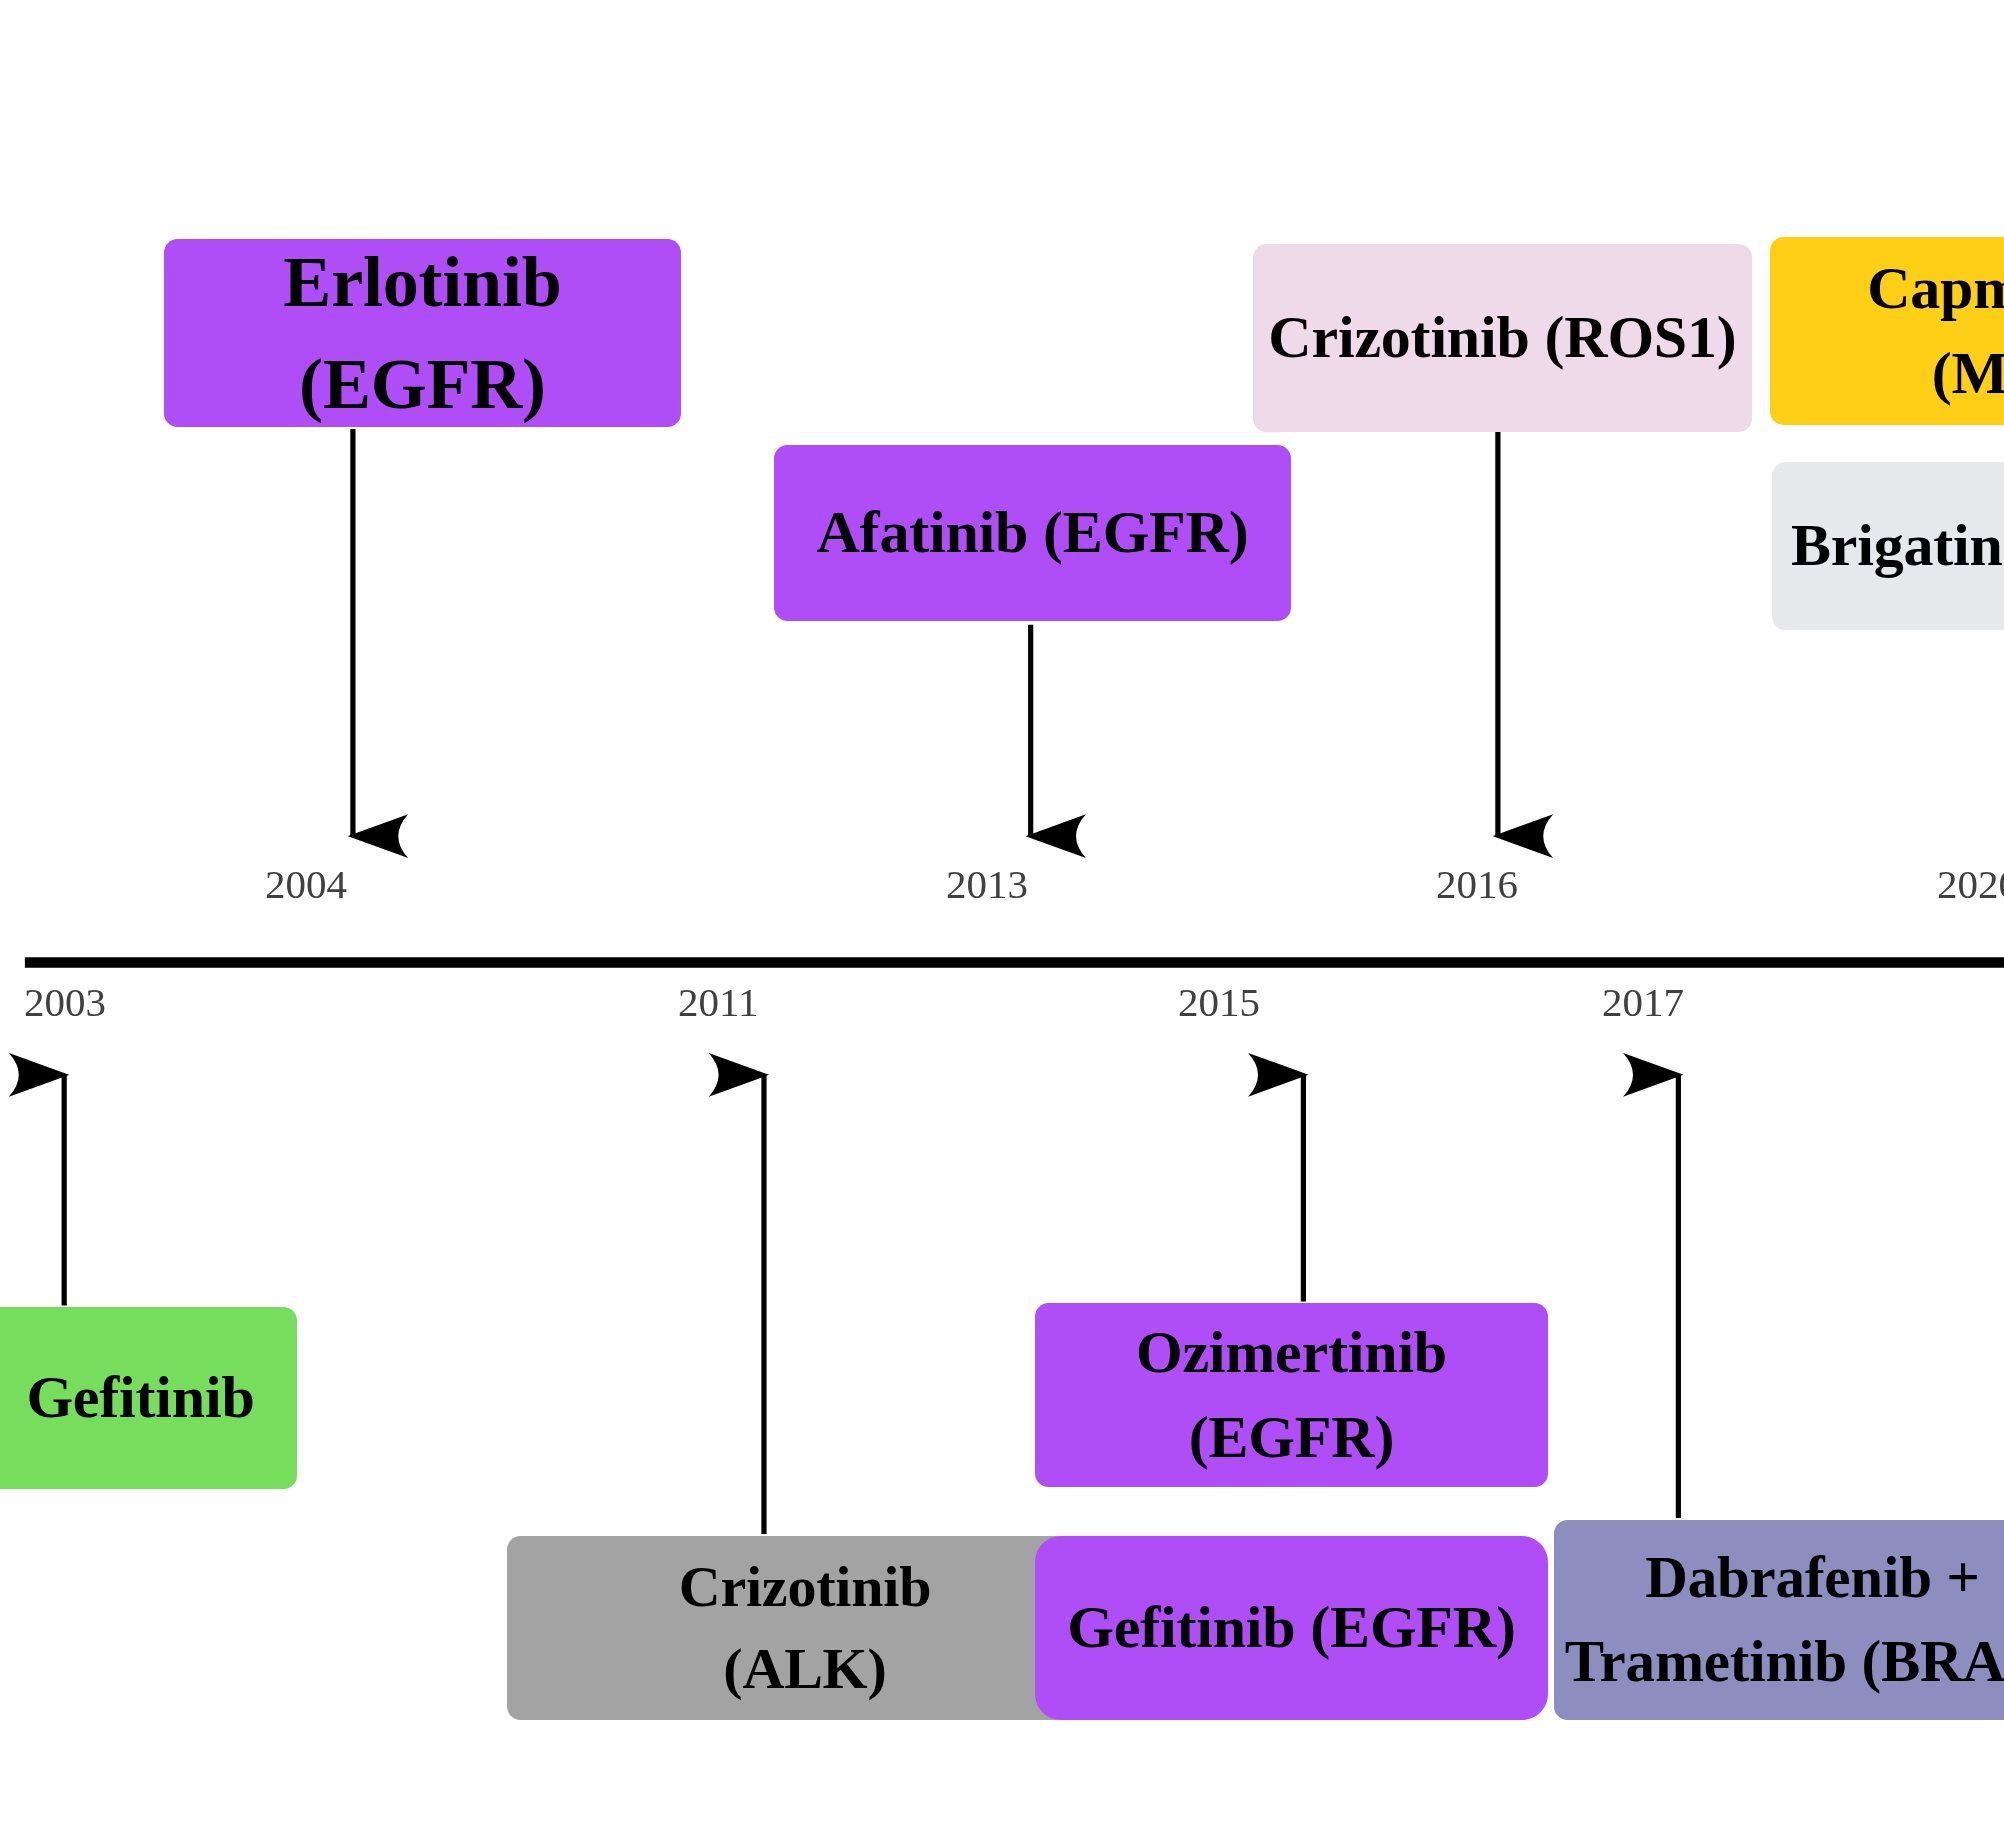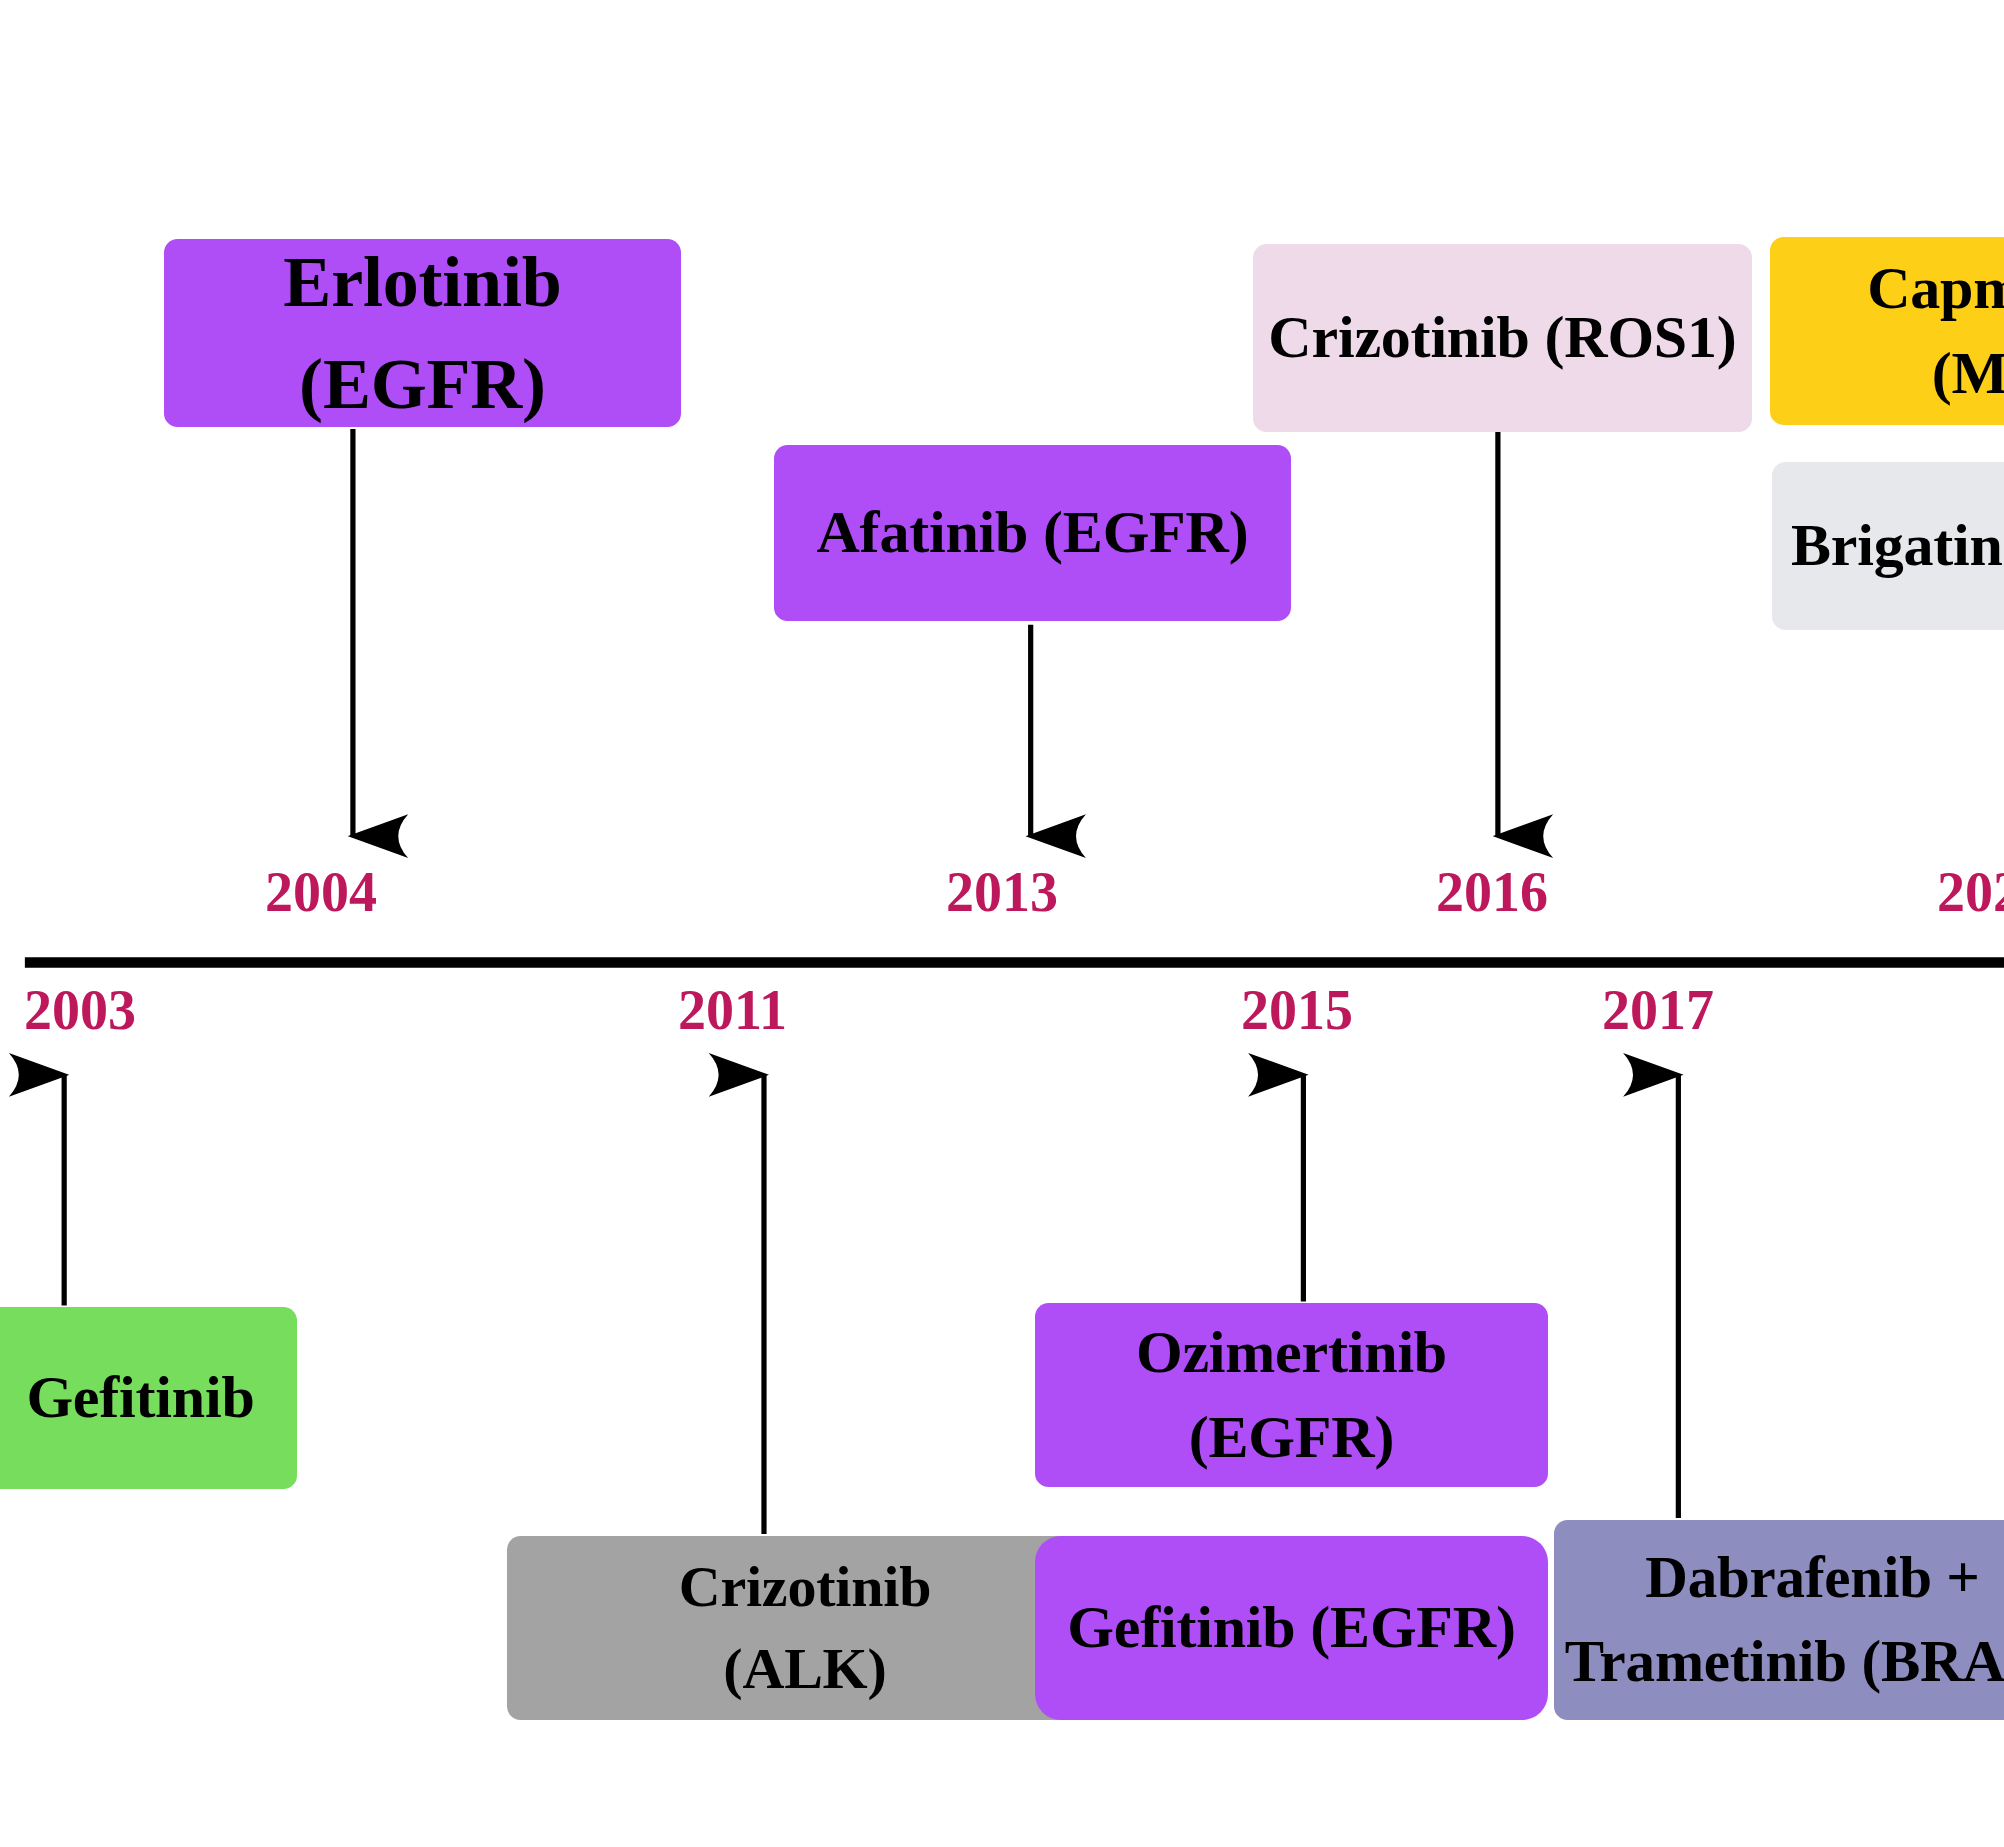--- a/index.html
+++ b/index.html
@@ -30,24 +30,24 @@
     font-family: "Liberation Serif", "DejaVu Serif", serif;
     line-height: 1.42;
     letter-spacing: -0.2px;
     padding: 0 10.4px;
     white-space: pre-line;
   }
 
   
   .year-label {
     position: absolute;
-    color: #be185d;
-    font-weight: bold;
+    color: #404040;
+    font-weight: normal;
     font-family: "Liberation Serif", "DejaVu Serif", serif;
-    font-size: 56px;
+    font-size: 41px;
     line-height: 1;
     white-space: nowrap;
   }
 
   
   #axis-svg, #arrows-svg {
     position: absolute;
     left: 0;
     top: 0;
     width: 2772px;
@@ -86,21 +86,21 @@
       <line x1="3250" y1="3245" x2="3250" y2="2680" stroke="#000000" stroke-width="13" marker-end="url(#tip-up)"></line>
       <line x1="4185" y1="3785" x2="4185" y2="2680" stroke="#000000" stroke-width="13" marker-end="url(#tip-up)"></line>
       <line x1="5625" y1="3255" x2="5625" y2="2740" stroke="#000000" stroke-width="13" marker-end="url(#tip-up)"></line>
     </svg>
 
   <div id="years-layer">
       <div class="year-label" style="left: 24px; top: 982px;">2003</div>
       <div class="year-label" style="left: 265px; top: 864px;">2004</div>
       <div class="year-label" style="left: 678px; top: 982px;">2011</div>
       <div class="year-label" style="left: 946px; top: 864px;">2013</div>
-      <div class="year-label" style="left: 1241px; top: 982px;">2015</div>
+      <div class="year-label" style="left: 1178px; top: 982px;">2015</div>
       <div class="year-label" style="left: 1436px; top: 864px;">2016</div>
       <div class="year-label" style="left: 1602px; top: 982px;">2017</div>
       <div class="year-label" style="left: 1937px; top: 864px;">2020</div>
     </div>
 
   <div id="boxes-layer">
       <div class="drug-box" style="left: 164px; top: 239px; width: 517px; height: 188px; background: rgb(175, 77, 247); font-size: 72px;">Erlotinib (EGFR)</div>
       <div class="drug-box" style="left: 774px; top: 445px; width: 517px; height: 176px; background: rgb(175, 77, 247); font-size: 60px;">Afatinib (EGFR)</div>
       <div class="drug-box" style="left: 1253px; top: 244px; width: 499px; height: 188px; background: rgb(238, 218, 233); font-size: 60px;">Crizotinib (ROS1)</div>
       <div class="drug-box" style="left: 1770px; top: 237px; width: 499px; height: 188px; background: rgb(253, 208, 23); font-size: 60px;">Capmatinib (MET)</div>

